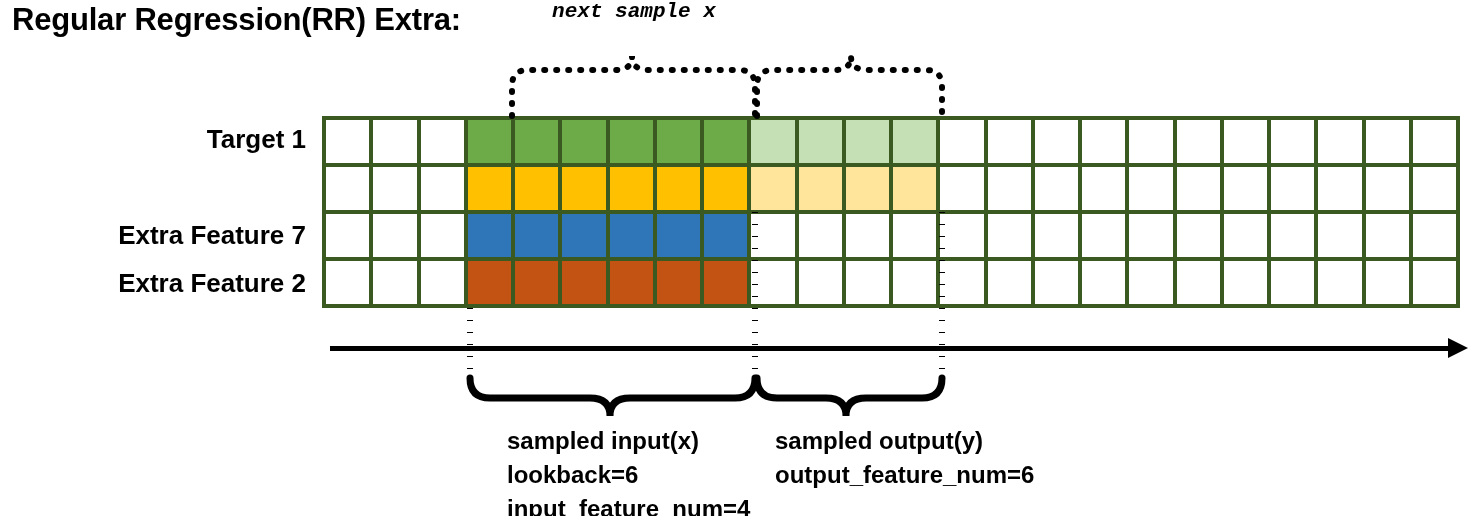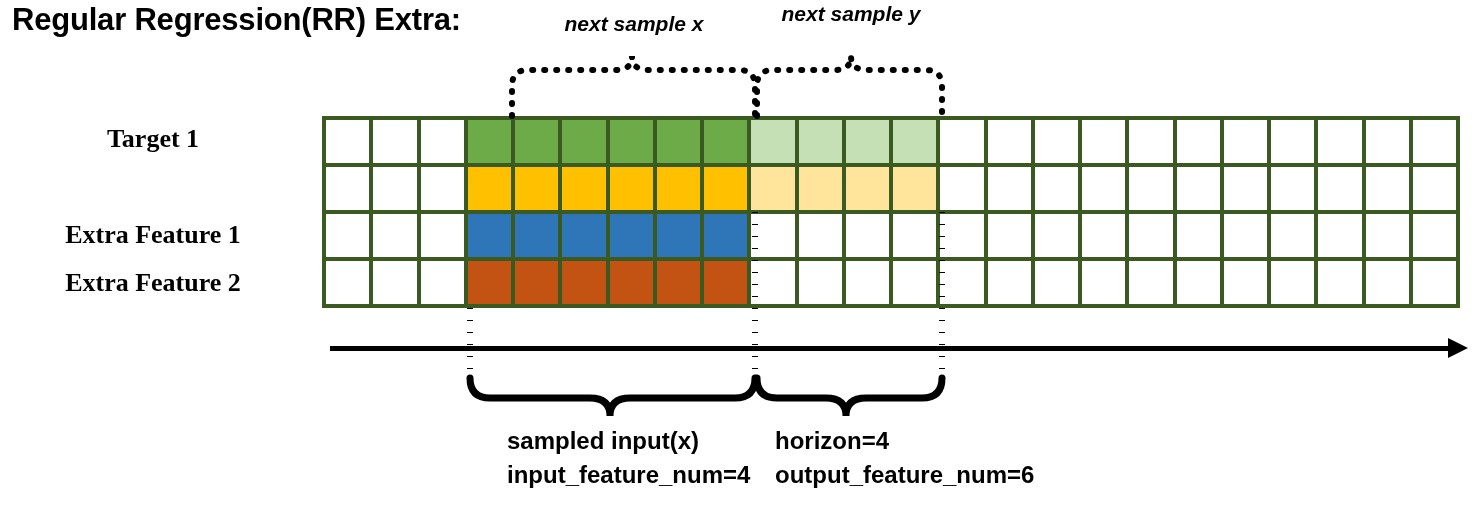--- a/index.html
+++ b/index.html
@@ -11,24 +11,24 @@
   
   #title{
     position:absolute;left:12px;top:2px;
     font-size:31px;font-weight:700;letter-spacing:-0.2px;
     white-space:nowrap;
   }
 
   
   .row-label{
     position:absolute;right:0;width:280px;
-    text-align:center;
+    text-align:right;
     font-size:26px;font-weight:700;
     white-space:nowrap;
-    padding-right:14px;box-sizing:border-box;font-family:Liberation Serif, serif;
+    padding-right:14px;box-sizing:border-box;
   }
 
   
   #grid{
     position:absolute;left:322px;top:116px;
     width:1138px;height:192px;
     background:#3a5a22;
     display:grid;
     grid-template-columns:repeat(24,1fr);
     grid-template-rows:repeat(4,1fr);
@@ -70,21 +70,21 @@
   }
 </style>
 </head>
 <body>
 
 <div id="stage">
 
   <div id="title">Regular Regression(RR) Extra:</div>
 
   <div class="row-label" style="top:124px;left:0px;width:320px;">Target 1</div>
-  <div class="row-label" style="top:220px;left:0px;width:320px;">Extra Feature 1</div>
+  <div class="row-label" style="top:220px;left:0px;width:320px;">Extra Feature 7</div>
   <div class="row-label" style="top:268px;left:0px;width:320px;">Extra Feature 2</div>
 
   <div id="grid">
       <div class="cell" style="background: rgb(255, 255, 255);"></div>
       <div class="cell" style="background: rgb(255, 255, 255);"></div>
       <div class="cell" style="background: rgb(255, 255, 255);"></div>
       <div class="cell" style="background: rgb(108, 171, 71);"></div>
       <div class="cell" style="background: rgb(108, 171, 71);"></div>
       <div class="cell" style="background: rgb(108, 171, 71);"></div>
       <div class="cell" style="background: rgb(108, 171, 71);"></div>
@@ -194,25 +194,25 @@
     <path fill="none" stroke="#000" stroke-width="6" stroke-linecap="butt" stroke-dasharray="1 11" d="M755,212 L755,378"></path>
     <path fill="none" stroke="#000" stroke-width="6" stroke-linecap="butt" stroke-dasharray="1 11" d="M942,212 L942,378"></path>
 
     <path fill="none" stroke="#000" stroke-width="7" stroke-linecap="round" d="M470,378 Q470,398 490,398 L590,398 Q610,398 610,416
              Q610,398 630,398 L735,398 Q755,398 755,378"></path>
 
     <path fill="none" stroke="#000" stroke-width="7" stroke-linecap="round" d="M757,378 Q757,398 777,398 L826,398 Q846,398 846,416
              Q846,398 866,398 L922,398 Q942,398 942,378"></path>
   </svg>
 
-  <div class="top-cap" style="left:512px;top:12px;width:244px;">next sample x</div>
-  <div class="top-cap" style="left:757px;top:2px;width:188px;">next sample y</div>
+  <div class="top-cap" style="left:512px;top:0;width:244px;font-family:Liberation Mono, monospace;">next sample x</div>
 
   <div class="bot-cap" style="left:507px;top:424px;">
     <div>sampled input(x)</div>
+    <div>lookback=6</div>
     <div>input_feature_num=4</div>
   </div>
   <div class="bot-cap" style="left:775px;top:424px;">
-    <div>horizon=4</div>
+    <div>sampled output(y)</div>
     <div>output_feature_num=6</div>
   </div>
 
 </div>
 
 </body></html>

